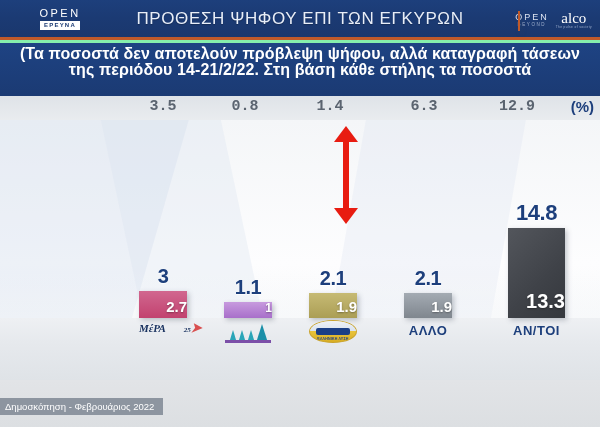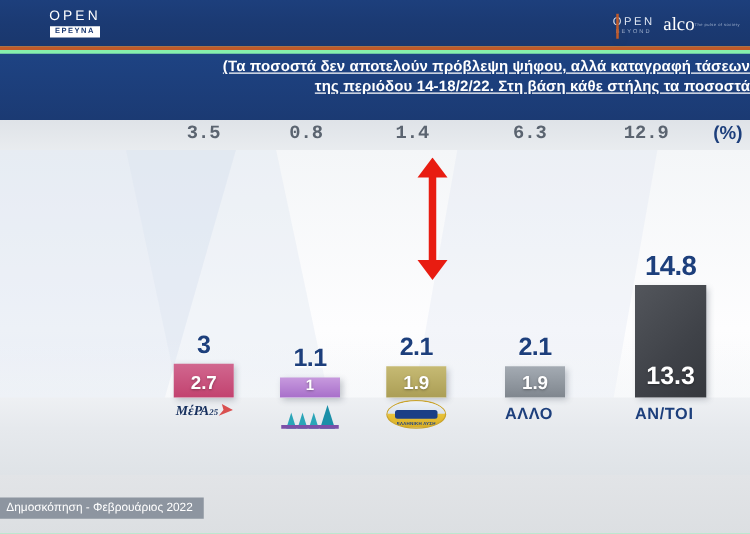--- a/index.html
+++ b/index.html
@@ -32,31 +32,31 @@
     position:absolute;left:0;top:9px;width:600px;text-align:center;
     color:#e8eef8;font-size:17px;letter-spacing:0.6px;font-weight:400;
     text-shadow:0 1px 1px rgba(0,0,0,.25);
   }
   .logo-right{
     position:absolute;right:8px;top:9px;height:22px;display:flex;align-items:center;gap:7px;
   }
   .logo-right .ob2{display:flex;flex-direction:column;align-items:center;}
   .logo-right .ob2 .t1{font-size:9px;letter-spacing:2px;color:#dfe6f2;line-height:9px;}
   .logo-right .ob2 .t2{font-size:4.5px;letter-spacing:1.6px;color:#9fb0cd;line-height:6px;}
-  .logo-right .alco{display:flex;flex-direction:row;align-items:center;}
+  .logo-right .alco{display:flex;flex-direction:column;align-items:center;}
   .logo-right .alco .a1{font-family:"Liberation Serif",serif;font-size:15px;color:#fff;line-height:14px;}
   .logo-right .alco .a2{font-size:3.2px;letter-spacing:.4px;color:#9fb0cd;line-height:5px;}
   .logo-right .bar{width:2px;height:20px;background:#c05a2a;margin-left:3px;}
 
   
   .subtitle{
     position:absolute;left:0;top:43px;width:600px;height:53px;
     background:linear-gradient(180deg,#1e4383 0%,#1b3a73 100%);
-    color:#ffffff;text-align:right;box-sizing:border-box;padding-top:3px;
-    font-size:12px;font-weight:700;line-height:15.5px;letter-spacing:.1px;text-decoration:underline;
+    color:#ffffff;text-align:center;box-sizing:border-box;padding-top:3px;
+    font-size:16px;font-weight:700;line-height:15.5px;letter-spacing:.1px;
   }
 
   
   .toprow{
     position:absolute;left:0;top:96px;width:600px;height:24px;
     background:linear-gradient(180deg,#dfe3e8 0%,#e9ecef 100%);
     border-bottom:1px solid #cdd3da;
   }
   .toprow .tnum{
     position:absolute;top:2px;font-size:15px;font-weight:700;color:#5b6470;
@@ -83,39 +83,39 @@
 
   .bar-group{position:absolute;bottom:62px;text-align:center;}
   .big-num{
     position:absolute;width:100%;text-align:center;
     font-size:20px;font-weight:700;color:#1d3f7c;letter-spacing:-.5px;
     text-shadow:0 1px 1px rgba(255,255,255,.9);
   }
   .bar{
     position:absolute;bottom:0;left:0;
     box-sizing:border-box;
-    display:flex;align-items:flex-end;justify-content:center;
+    display:flex;align-items:flex-end;justify-content:flex-end;
     color:#ffffff;font-weight:700;
     box-shadow:2px 2px 5px rgba(60,70,85,.30);
   }
   .bar .inval{padding-bottom:3px;font-size:15px;text-shadow:0 1px 2px rgba(0,0,0,.35);}
   .bar.tall .inval{font-size:20px;padding-bottom:5px;}
 
   .party-label{
-    position:absolute;width:100%;text-align:left;
+    position:absolute;width:100%;text-align:center;
     font-size:13px;font-weight:700;color:#1d3f7c;letter-spacing:.5px;
   }
 
   
   .logo-mera{
     position:absolute;width:100%;text-align:center;top:100%;margin-top:2px;
     font-family:"Liberation Serif",serif;font-style:italic;font-weight:700;
     font-size:11px;color:#17305e;white-space:nowrap;
   }
-  .logo-mera .sm{font-size:7px;}
+  .logo-mera .sm{font-size:7px;padding-left:18px;}
   .logo-mera .arrow{color:#d94f4f;font-size:13px;}
 
   .logo-plefsi{
     position:absolute;width:100%;top:100%;margin-top:3px;height:22px;
     display:flex;align-items:flex-end;justify-content:center;gap:1px;
   }
   .sail{width:0;height:0;border-left:4px solid transparent;border-right:4px solid transparent;
         border-bottom:13px solid #2aa5b8;}
   .sail.big{border-left-width:6px;border-right-width:6px;border-bottom-width:19px;border-bottom-color:#1b8fa8;}
   .logo-plefsi .base{position:absolute;bottom:0;width:46px;height:3px;background:#7b4fa8;}
@@ -154,36 +154,37 @@
 </head>
 <body>
 
 <div class="screen">
 
   <div class="header">
     <div class="logo-open">
       <span class="ow">OPEN</span>
       <span class="ob">EPEYNA</span>
     </div>
+    <div class="header-title">ΠΡΟΘΕΣΗ ΨΗΦΟΥ ΕΠΙ ΤΩΝ ΕΓΚΥΡΩΝ</div>
     <div class="logo-right">
       <span class="ob2">
         <span class="t1">OPEN</span>
         <span class="t2">BEYOND</span>
       </span>
       <span class="alco">
         <span class="a1">alco</span>
         <span class="a2">The pulse of society</span>
       </span>
       <span class="bar"></span>
     </div>
   </div>
 
   <div class="subtitle">
     <div>(Τα ποσοστά δεν αποτελούν πρόβλεψη ψήφου, αλλά καταγραφή τάσεων</div>
-    <div>της περιόδου 14-18/2/22.  Στη βάση κάθε στήλης τα ποσοστά</div>
+    <div>της περιόδου 14-21/2/22.  Στη βάση κάθε στήλης τα ποσοστά</div>
   </div>
 
   <div class="toprow">
     <div class="tnum" style="left:133px">3.5</div>
     <div class="tnum" style="left:215px">0.8</div>
     <div class="tnum" style="left:300px">1.4</div>
     <div class="tnum" style="left:394px">6.3</div>
     <div class="tnum" style="left:487px">12.9</div>
     <div class="pct">(%)</div>
   </div>

